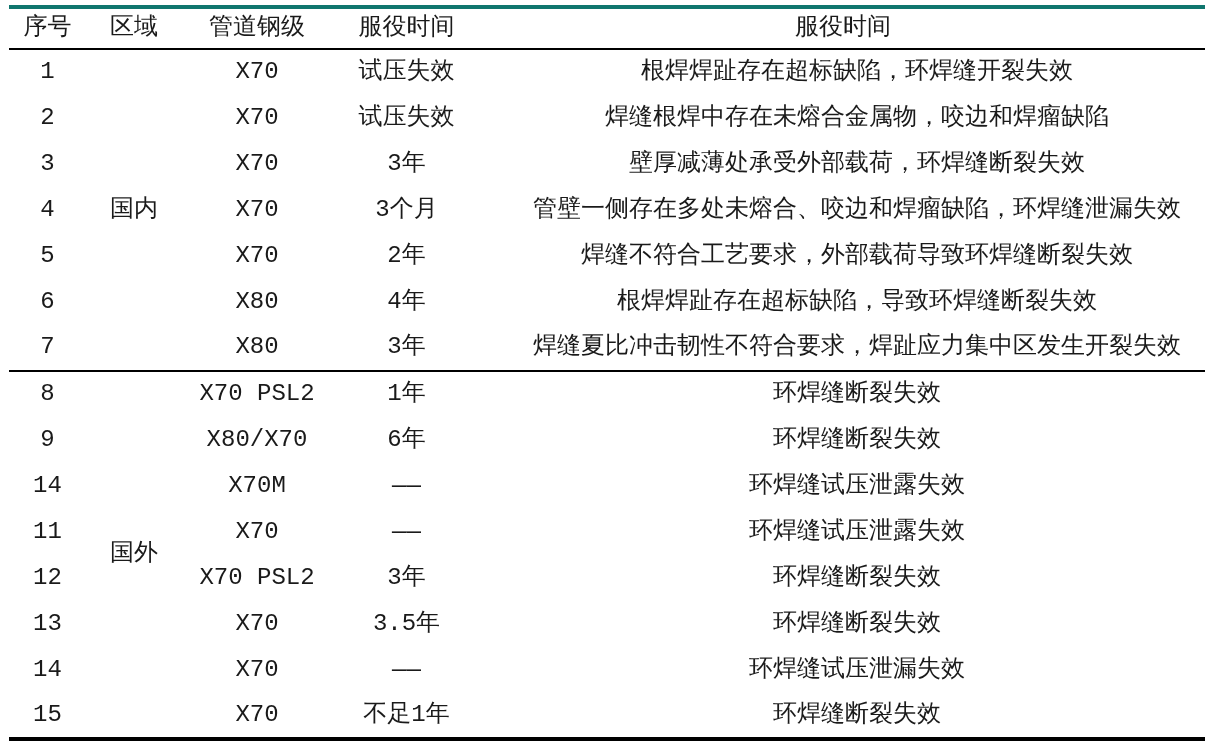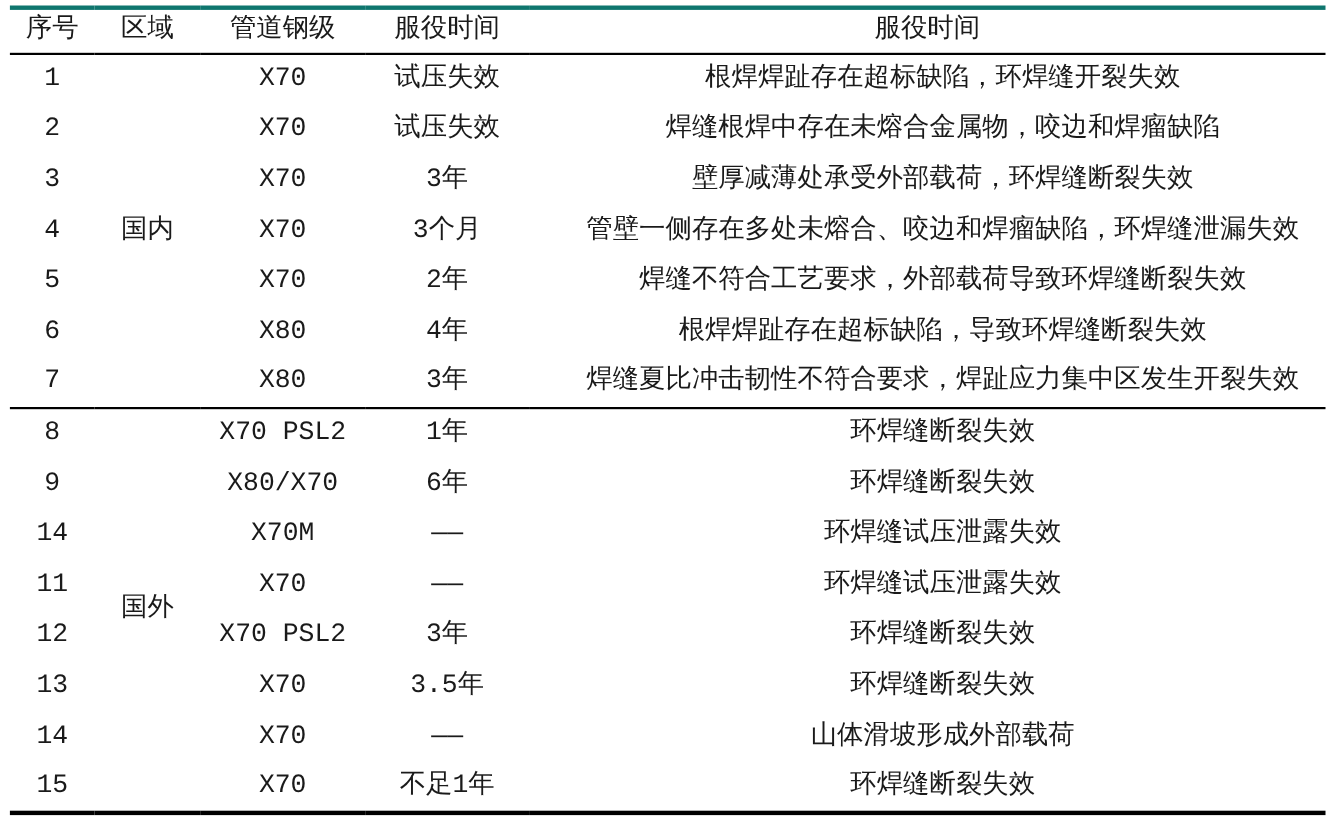--- a/index.html
+++ b/index.html
@@ -158,21 +158,21 @@
         <tr>
           <td class="c-no">13</td>
           <td class="c-grade">X70</td>
           <td class="c-service">3.5年</td>
           <td class="c-feature">环焊缝断裂失效</td>
         </tr>
         <tr>
           <td class="c-no">14</td>
           <td class="c-grade">X70</td>
           <td class="c-service">——</td>
-          <td class="c-feature">山体滑坡形成外部载荷</td>
+          <td class="c-feature">环焊缝试压泄漏失效</td>
         </tr>
         <tr>
           <td class="c-no">15</td>
           <td class="c-grade">X70</td>
           <td class="c-service">不足1年</td>
           <td class="c-feature">环焊缝断裂失效</td>
         </tr>
       </tbody>
   </table>
 </div>

